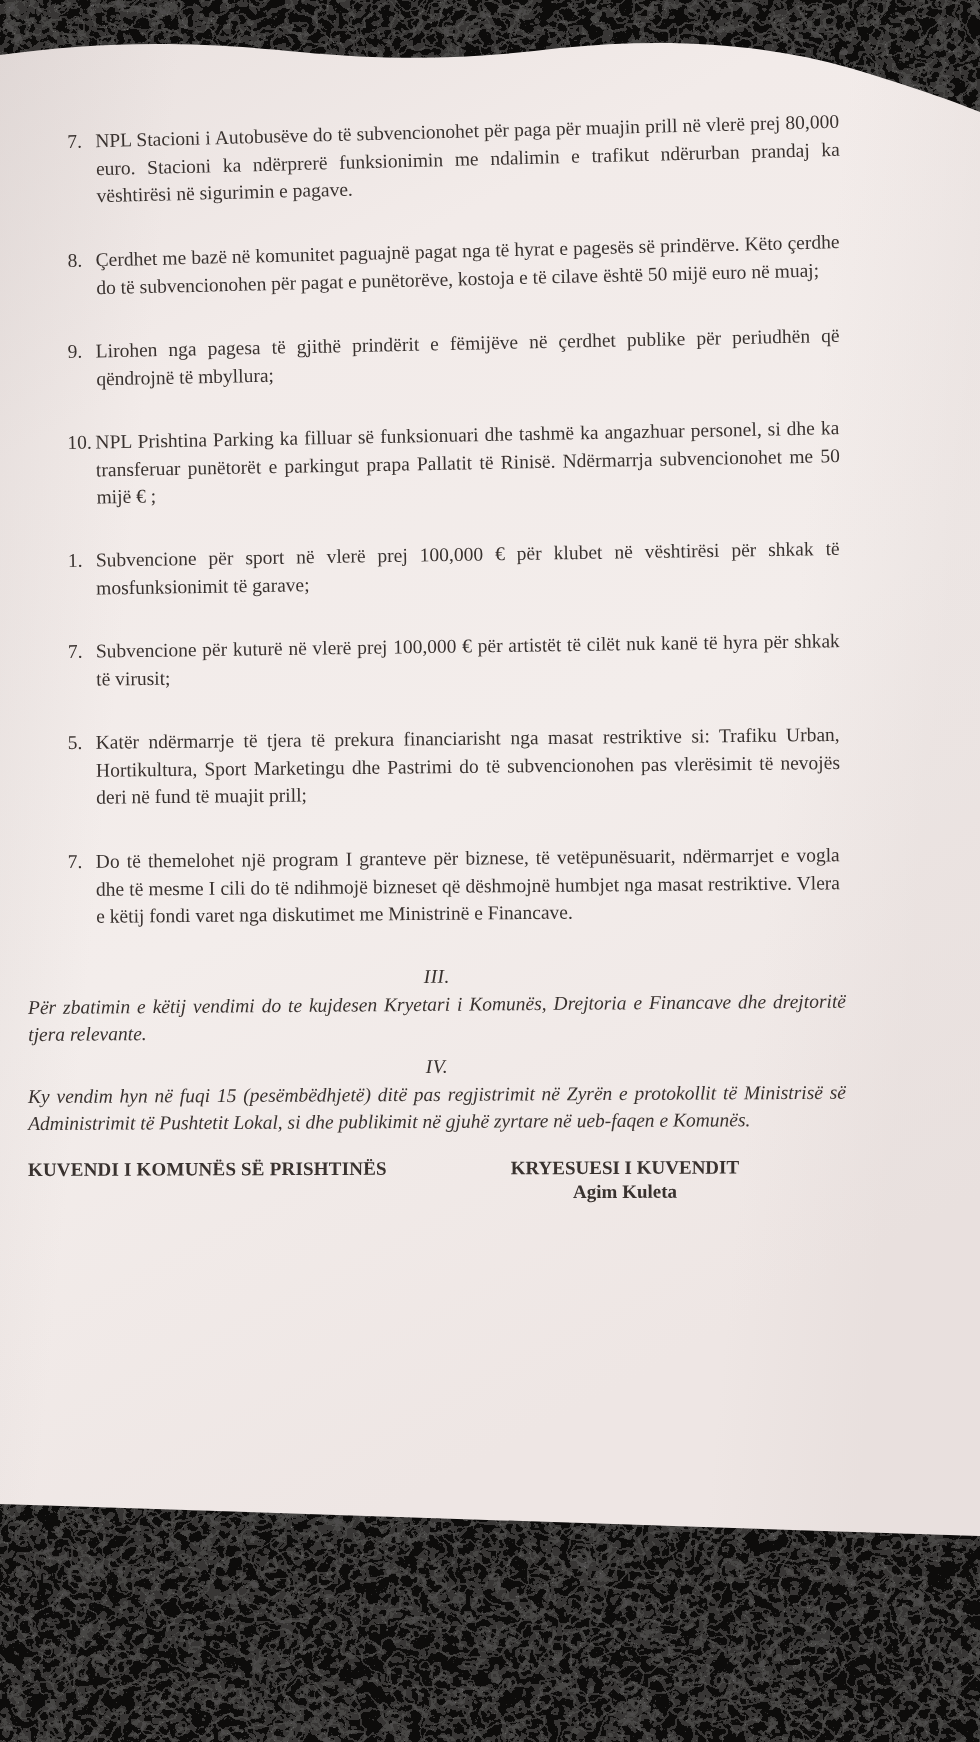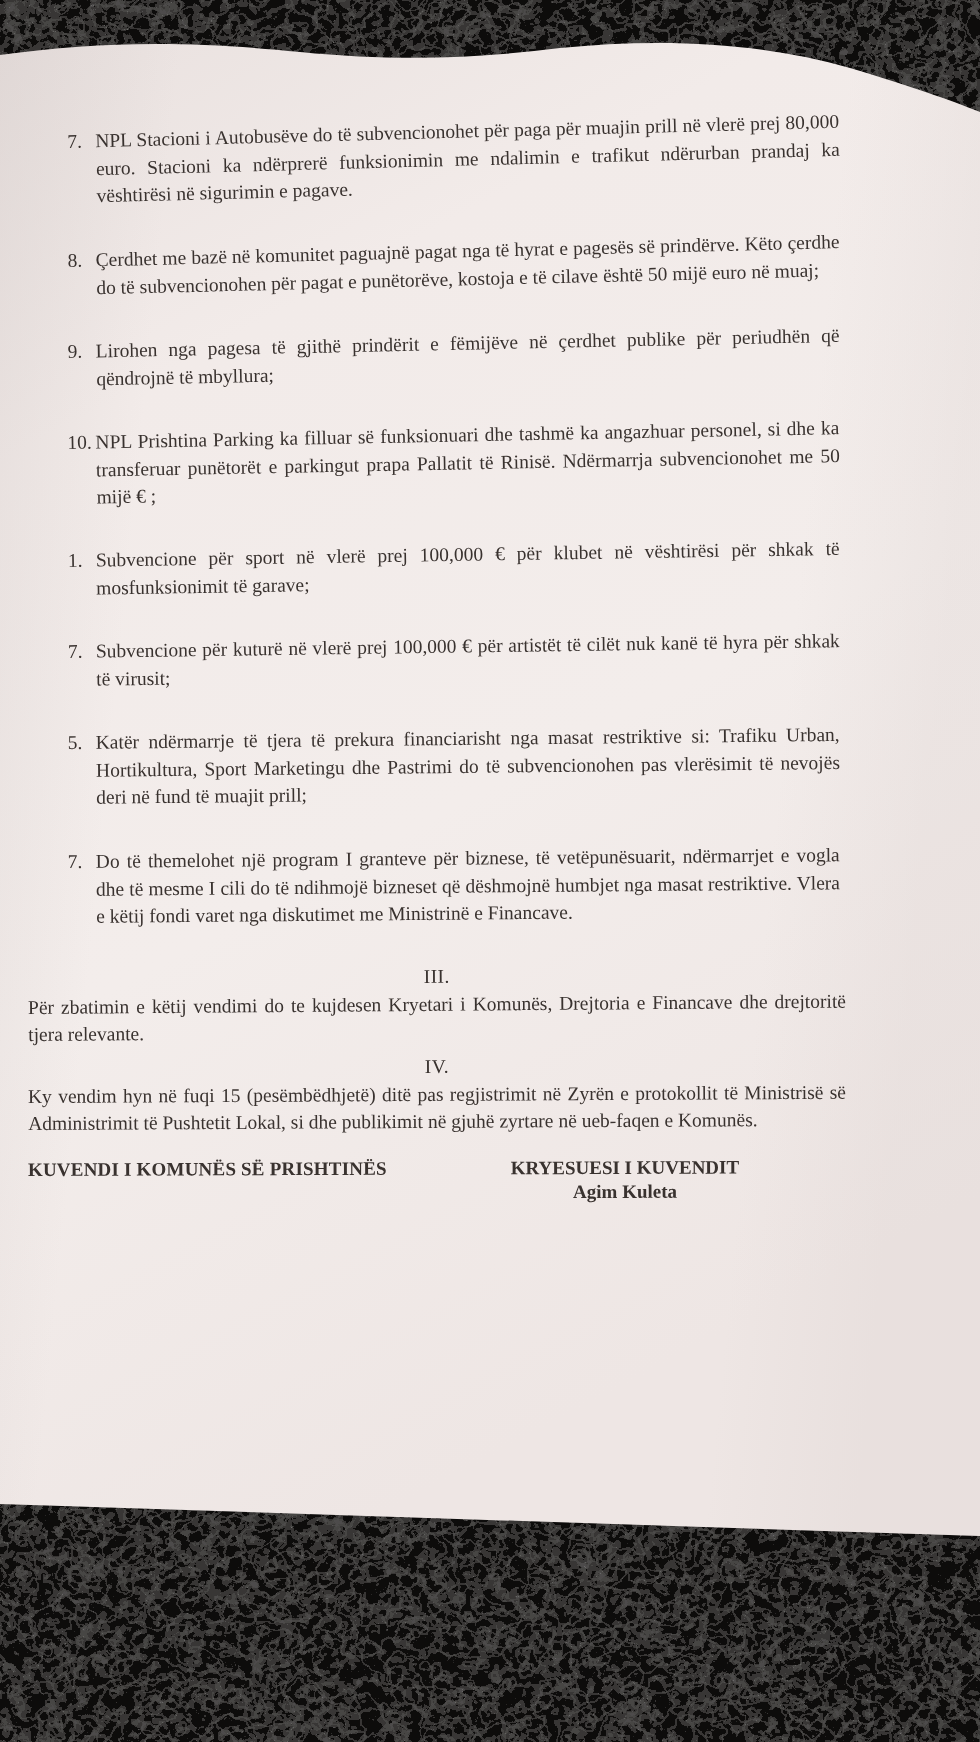--- a/index.html
+++ b/index.html
@@ -42,20 +42,21 @@
   .items li:nth-child(2) { transform: rotate(-1.4deg); }
   .items li:nth-child(3) { transform: rotate(-1.2deg); }
   .items li:nth-child(4) { transform: rotate(-1.1deg); }
   .items li:nth-child(5) { transform: rotate(-0.9deg); }
   .items li:nth-child(6) { transform: rotate(-0.8deg); }
   .items li:nth-child(7) { transform: rotate(-0.6deg); }
   .items li:nth-child(8) { transform: rotate(-0.5deg); }
   .sections {
     margin: 0 11px 0 28px;
     width: 818px;
+    font-style: italic;
   }
   .section {
     font-size: 19.5px;
     line-height: 27.5px;
     transform-origin: left center;
   }
   .section.s3 { transform: rotate(-0.45deg); }
   .section.s4 { margin-top: 6px; transform: rotate(-0.3deg); }
   .sec-heading {
     text-align: center;

